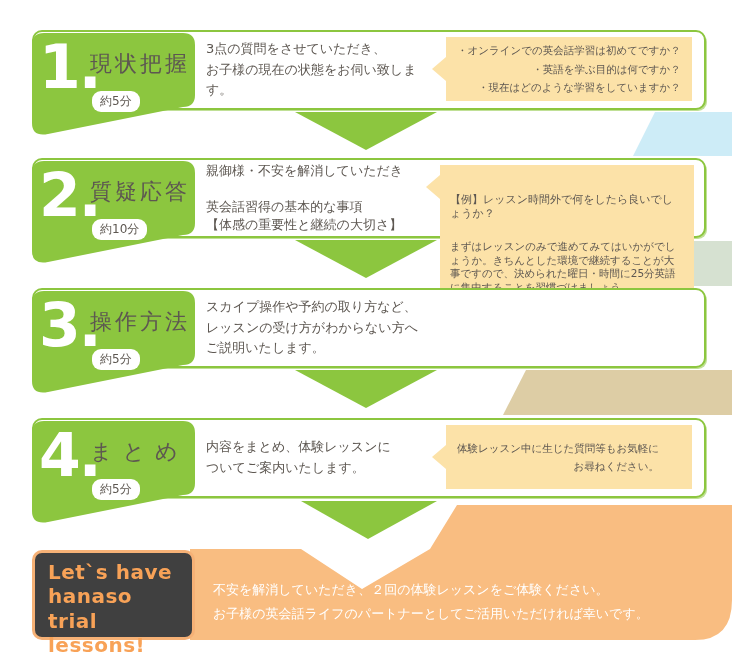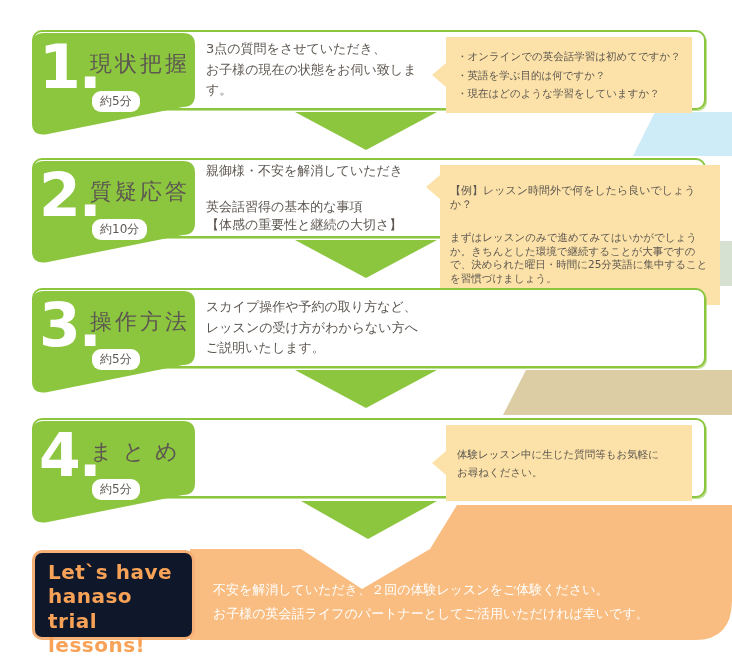--- a/index.html
+++ b/index.html
@@ -22,27 +22,27 @@
          padding:2px 8px;font-size:12px;color:#5d5751;white-space:nowrap;}
   .desc{position:absolute;left:172px;top:0;bottom:0;width:232px;display:flex;
         align-items:center;font-size:13px;line-height:1.6;white-space:pre-line;}
   .row2 .desc{line-height:1.4;}
   .note{position:absolute;left:412px;top:5px;width:246px;box-sizing:border-box;
         background:#fce2a8;padding:6px 11px;font-size:10.5px;line-height:1.75;
         white-space:pre-line;}
   .note::before{content:"";position:absolute;left:-14px;top:50%;margin-top:-12px;
         border-top:12px solid transparent;border-bottom:12px solid transparent;
         border-right:14px solid #fce2a8;}
-  .note-center{height:76px;display:flex;align-items:center;}
-  .note-r2{left:406px;width:280px;font-size:10.5px;line-height:1.32;padding:5px 10px;}
+  .note-center{height:64px;display:flex;align-items:center;text-align:right;}
+  .note-r2{left:406px;width:254px;font-size:10.5px;line-height:1.32;padding:14px 10px;}
   .note-r2::before{top:22px;}
   .note-title{font-size:11px;margin-bottom:4px;white-space:pre-line;}
   .note-r3{line-height:1.7;}
   .banner-box{position:absolute;left:32px;top:550px;width:163px;height:90px;z-index:3;
-        box-sizing:border-box;background:#0f172a;border:3px solid #f6b176;border-radius:10px;}
+        box-sizing:border-box;background:#404040;border:3px solid #f6b176;border-radius:10px;}
   .banner-text{position:absolute;left:13px;top:7px;font-size:20px;font-weight:bold;
         color:#f8a257;line-height:1.22;letter-spacing:0.5px;white-space:pre-line;}
   .footer-msg{position:absolute;left:213px;top:578px;z-index:3;color:#fff;
         font-size:13px;line-height:1.85;white-space:pre-line;}
 </style>
 </head>
 <body>
 
 <div class="canvas">
 
@@ -100,20 +100,22 @@
   <div class="plate plate3">
     <svg width="163" height="104" viewBox="0 0 163 104">
       <path d="M12,0 H151 Q163,0 163,12 V62 Q163,74 151,74 L16,101 Q0,104 0,90 V12 Q0,0 12,0 Z" fill="#8cc63f"></path>
     </svg>
     <div class="step-num">3.</div>
     <div class="step-title">操作方法</div>
     <div class="badge">約5分</div>
   </div>
 
   <div class="row row4">
+    <div class="desc">内容をまとめ、体験レッスンに
+ついてご案内いたします。</div>
     <div class="note note-center">体験レッスン中に生じた質問等もお気軽に
 お尋ねください。</div>
   </div>
   <div class="plate plate4">
     <svg width="163" height="104" viewBox="0 0 163 104">
       <path d="M12,0 H151 Q163,0 163,12 V62 Q163,74 151,74 L16,101 Q0,104 0,90 V12 Q0,0 12,0 Z" fill="#8cc63f"></path>
     </svg>
     <div class="step-num">4.</div>
     <div class="step-title">まとめ</div>
     <div class="badge">約5分</div>

